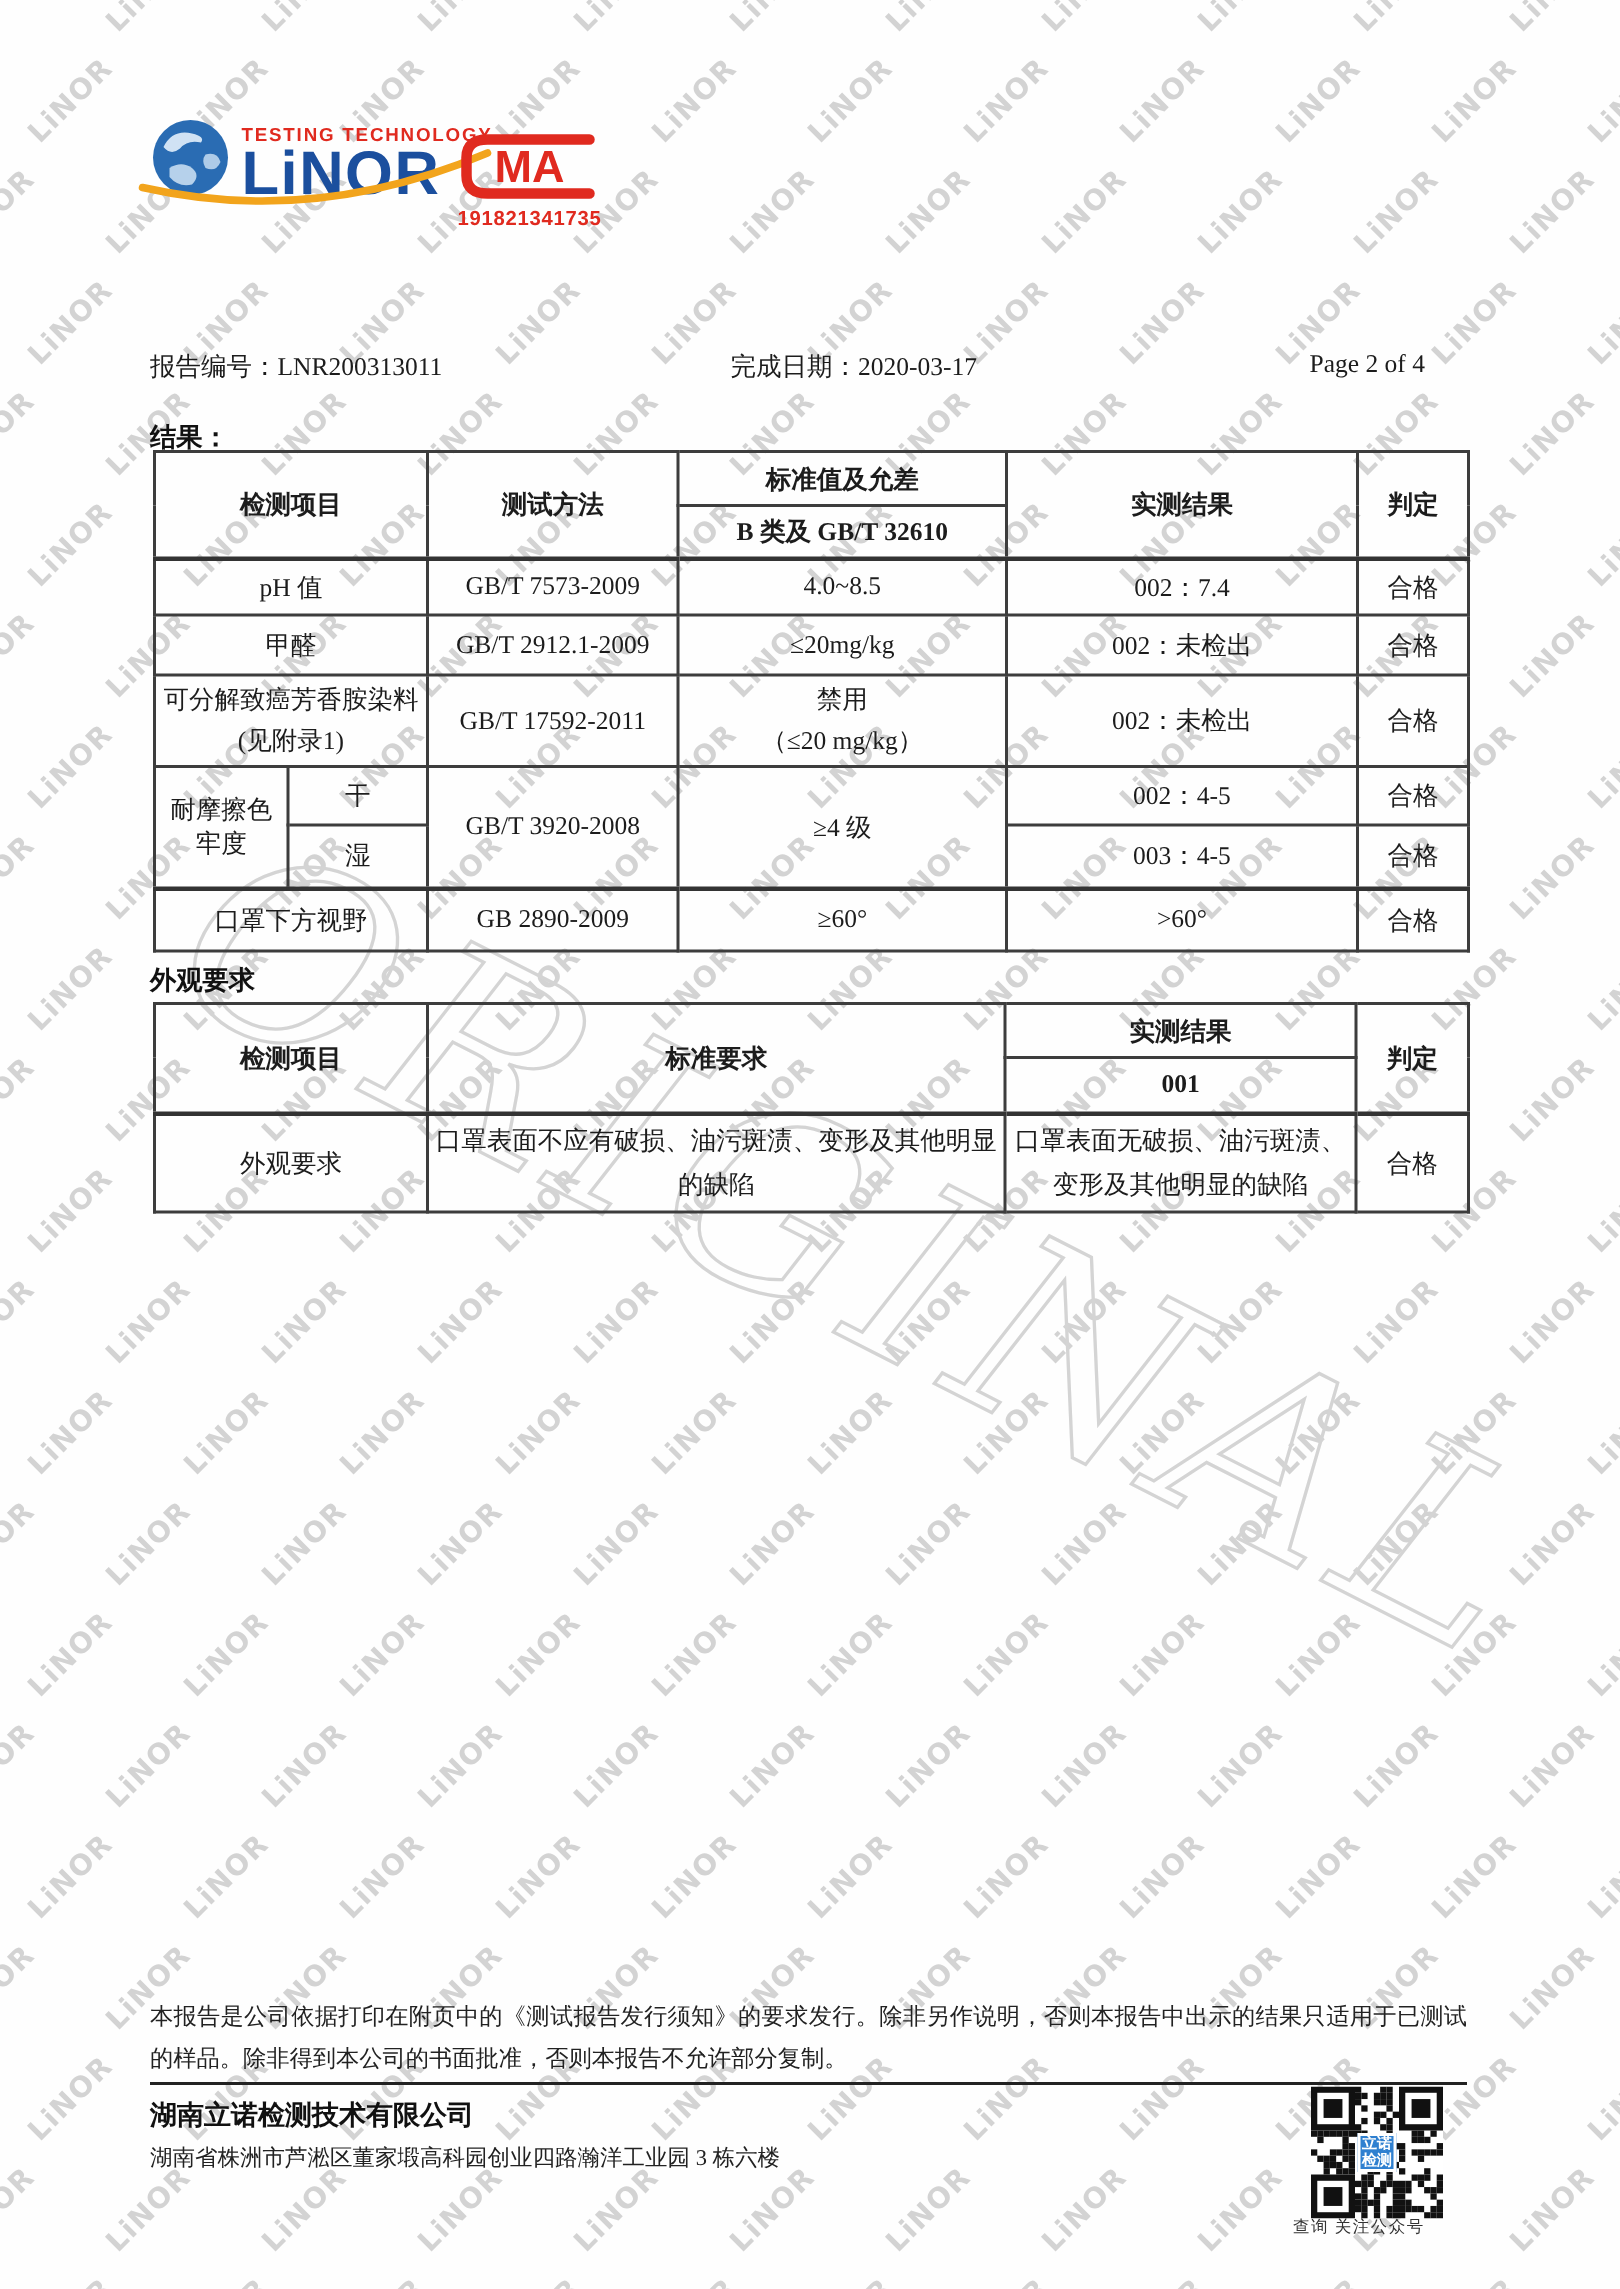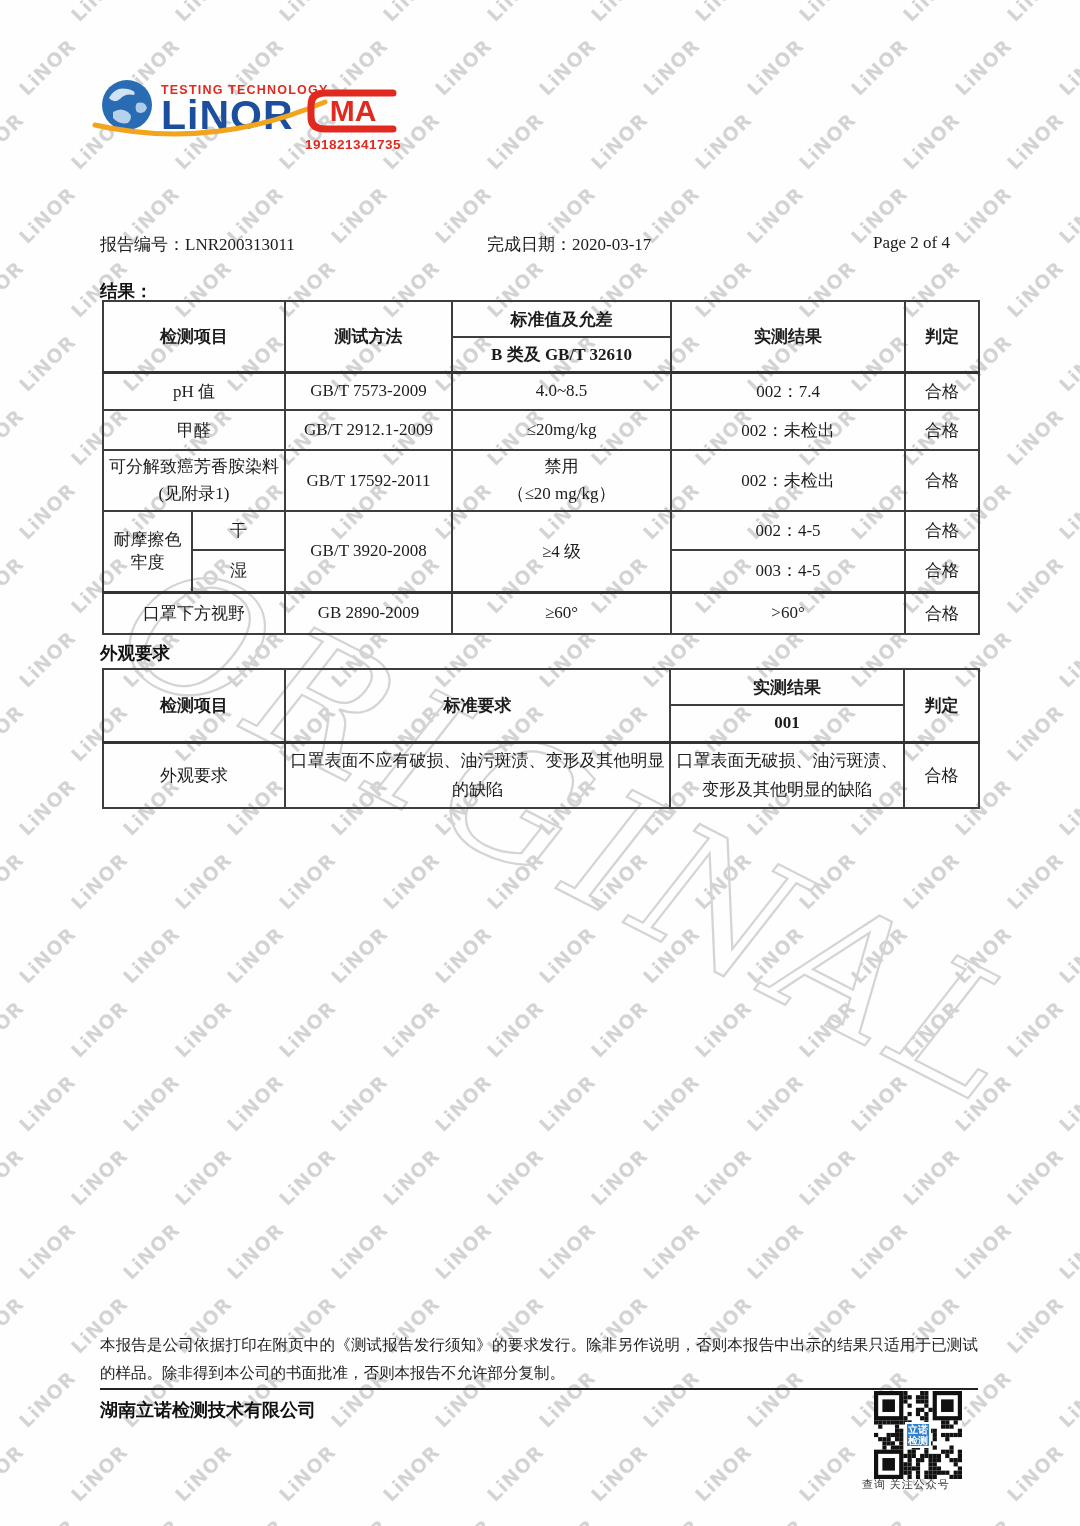--- a/index.html
+++ b/index.html
@@ -439,20 +439,21 @@
       <td class="wrap2">口罩表面不应有破损、油污斑渍、变形及其他明显的缺陷</td>
       <td class="wrap2">口罩表面无破损、油污斑渍、变形及其他明显的缺陷</td>
       <td>合格</td>
     </tr>
   </tbody>
     </table>
 
   <div class="disclaimer layer">本报告是公司依据打印在附页中的《测试报告发行须知》的要求发行。除非另作说明，否则本报告中出示的结果只适用于已测试的样品。除非得到本公司的书面批准，否则本报告不允许部分复制。</div>
   <div class="footer-rule layer"></div>
   <div class="company-name layer">湖南立诺检测技术有限公司</div>
+  <div class="company-address layer">湖南省株洲市芦淞区董家塅高科园创业四路瀚洋工业园 3 栋六楼</div>
 
   <div class="qr-box layer">
     <svg width="88" height="88" viewBox="0 0 84 84">
       <rect x="0" y="0" width="84" height="84" fill="#ffffff"></rect>
       <g fill="#111111">
           <rect x="28" y="0" width="4" height="4"></rect>
           <rect x="44" y="0" width="4" height="4"></rect>
           <rect x="48" y="0" width="4" height="4"></rect>
           <rect x="28" y="4" width="4" height="4"></rect>
           <rect x="32" y="4" width="4" height="4"></rect>

